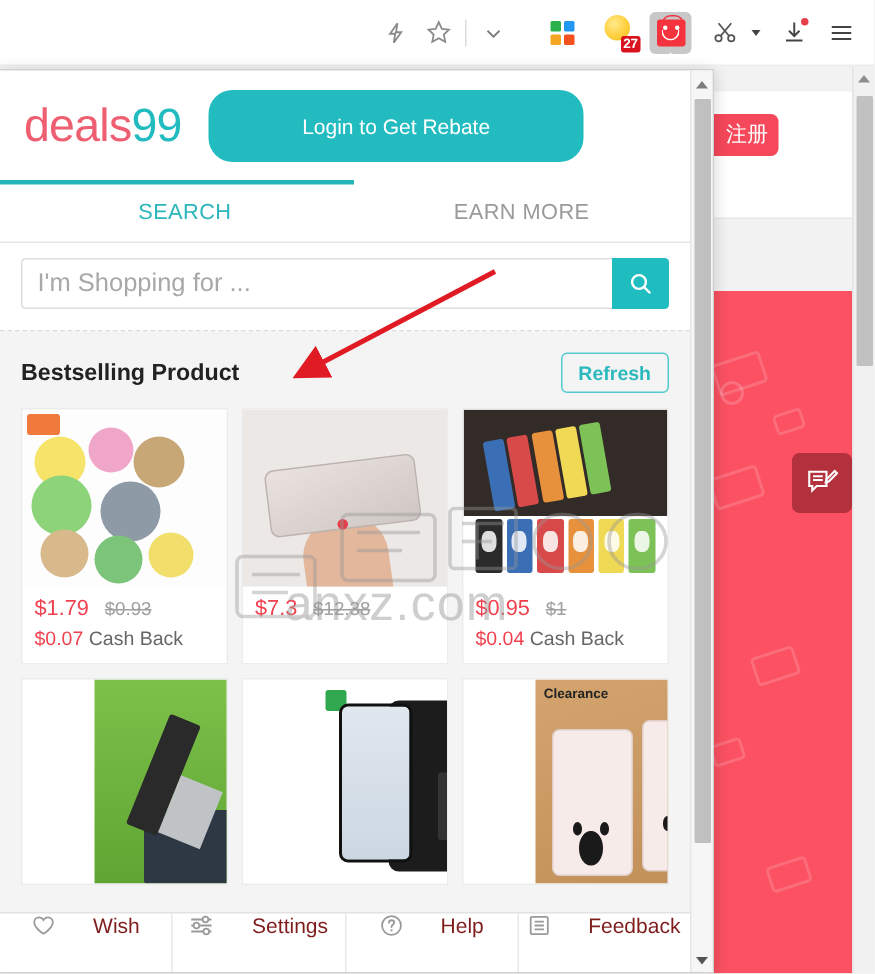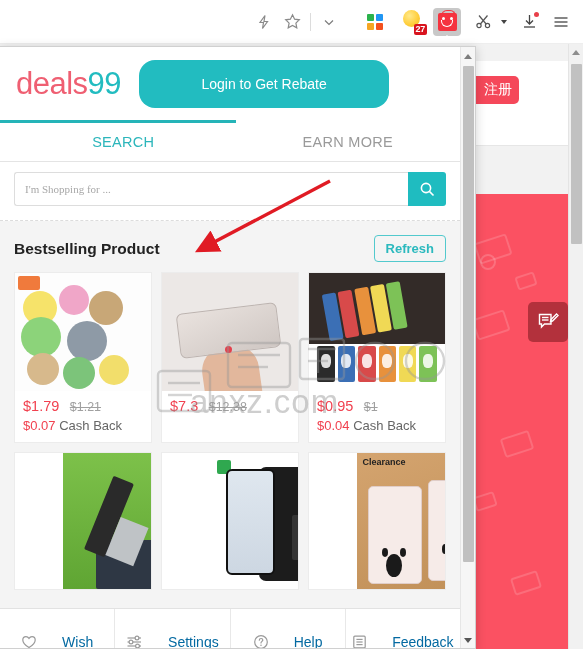--- a/index.html
+++ b/index.html
@@ -305,23 +305,23 @@
   .search-row {
     display: flex;
     height: 34px;
   }
   .search-input {
     flex: 1;
     border: 1px solid #dddddd;
     border-right: none;
     border-radius: 3px 0 0 3px;
     padding: 0 10px;
-    font-size: 11px;
+    font-size: 17px;
     color: #ec4899;
-    font-family: Liberation Serif, serif;
+    font-family: Liberation Sans, sans-serif;
     outline: none;
   }
   .search-input::placeholder { color: #a8a8a8; }
   .search-btn {
     width: 38px;
     background: #1fbcc0;
     border: none;
     border-radius: 0 3px 3px 0;
     display: flex;
     align-items: center;
@@ -562,25 +562,25 @@
     width: 460px;
     height: 42px;
     background: #ffffff;
     border-top: 1px solid #e2e2e2;
     display: flex;
     align-items: center;
   }
   .nav-item {
     flex: 1;
     display: flex;
-    align-items: flex-end;
+    align-items: flex-start;
     justify-content: center;
     gap: 25px;
     font-size: 14px;
-    color: #0369a1;
+    color: #7f1d1d;
     height: 100%;
     border-right: 1px solid #e8e8e8;
     cursor: pointer;
     user-select: none;
   }
   .nav-item:last-child { border-right: none; }
 
   
   .popup-scroll {
     position: absolute;
@@ -767,21 +767,21 @@
           <span class="plush" style="width:30px;height:30px;background:#f0a6c8;left:44px;top:12px"></span>
           <span class="plush" style="width:34px;height:34px;background:#c8a777;left:74px;top:18px"></span>
           <span class="plush" style="width:40px;height:40px;background:#8cd37a;left:6px;top:44px"></span>
           <span class="plush" style="width:40px;height:40px;background:#8e9aa6;left:52px;top:48px"></span>
           <span class="plush" style="width:32px;height:32px;background:#d7b98c;left:12px;top:80px"></span>
           <span class="plush" style="width:32px;height:32px;background:#7cc47a;left:48px;top:84px"></span>
           <span class="plush" style="width:30px;height:30px;background:#f2de6b;left:84px;top:82px"></span>
         </div>
         <div class="price-row">
           <span class="price-now">$1.79</span>
-          <span class="price-old">$1.21</span>
+          <span class="price-old">$0.93</span>
         </div>
         <div class="cash-row">
           <span class="cash-amt">$0.07</span>
           <span class="cash-lbl">Cash Back</span>
         </div>
       </div>
 
       <div class="card">
         <div class="thumb hand-bg">
           <span class="arm"></span>

